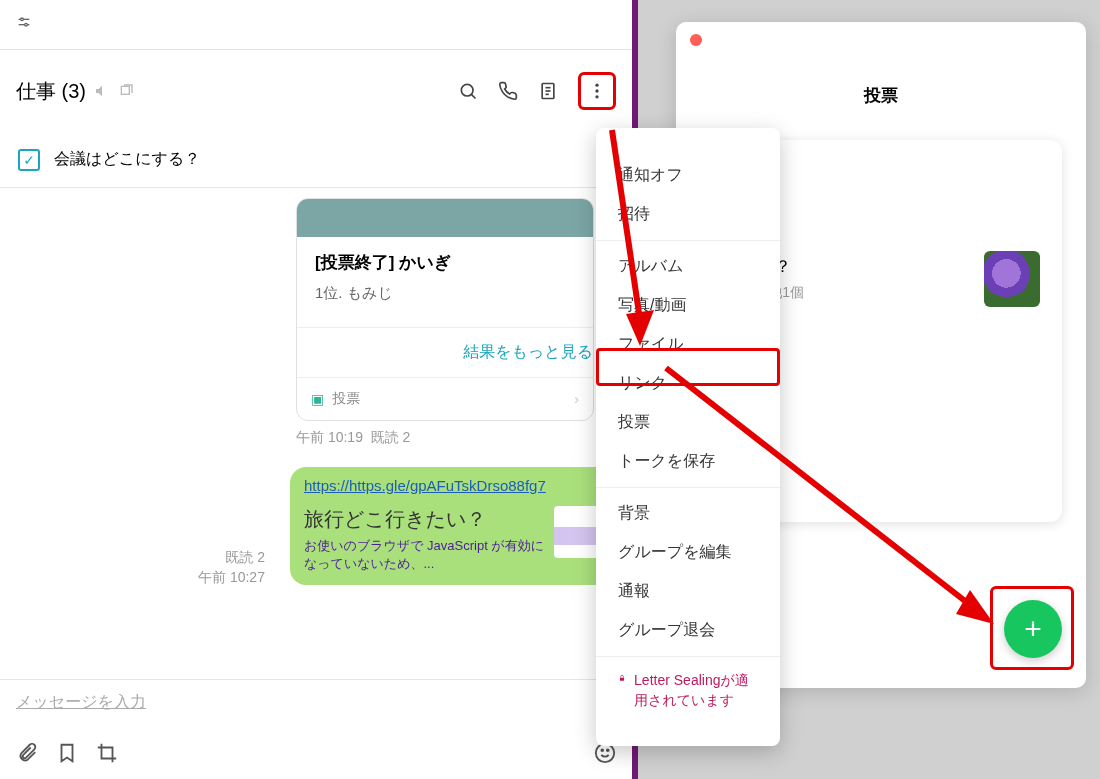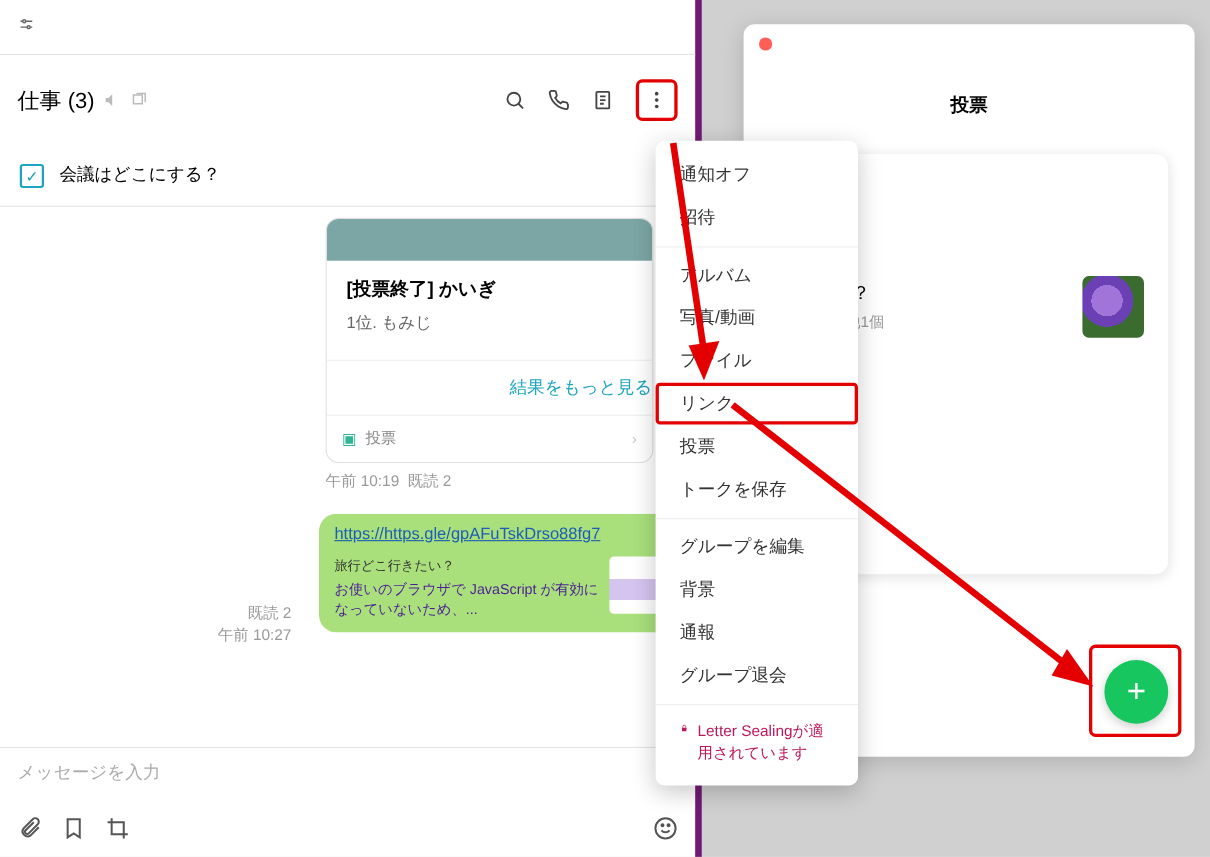--- a/index.html
+++ b/index.html
@@ -104,21 +104,21 @@
       font-size: 15px;
     }
     .link-url a { color: #1c5db6; text-decoration: underline; }
     .link-body {
       background: #a9e07c;
       padding: 6px 14px 12px;
       display: flex;
       gap: 10px;
     }
     .link-info { flex: 1; }
-    .link-title { font-size: 12px; color: #333; margin-bottom: 4px; }
+    .link-title { font-size: 20px; color: #333; margin-bottom: 4px; }
     .link-desc { font-size: 13px; color: #4c1d95; line-height: 1.4; }
     .link-thumb {
       width: 52px; height: 52px;
       background: linear-gradient(#fff 0 40%, #d4c4f0 40% 75%, #fff 75%);
       border-radius: 4px;
       flex-shrink: 0;
     }
     .msg-meta2 {
       position: absolute;
       left: 198px;
@@ -129,20 +129,21 @@
       line-height: 1.4;
     }
     .input-area {
       position: absolute;
       bottom: 52px; left: 0; right: 0;
       height: 48px;
       border-top: 1px solid #e5e5e5;
       padding: 12px 16px;
       color: #aaa;
       font-size: 16px;
+      text-decoration: underline;
     }
     .bottom-bar {
       position: absolute;
       bottom: 0; left: 0; right: 0;
       height: 52px;
       display: flex;
       justify-content: space-between;
       align-items: center;
       padding: 0 16px;
     }
@@ -150,21 +151,21 @@
     .bottom-icon { width: 22px; height: 22px; color: #555; }
 
     .context-menu {
       position: absolute;
       left: 596px;
       top: 128px;
       width: 184px;
       background: #fff;
       border-radius: 8px;
       box-shadow: 0 6px 22px rgba(0,0,0,0.22);
-      padding: 12px 0;
+      padding: 28px 0;
       z-index: 50;
     }
     .context-menu .item {
       padding: 9px 22px;
       font-size: 16px;
       color: #333;
       cursor: pointer;
     }
     .context-menu .sep { height: 1px; background: #eee; margin: 6px 0; }
     .context-menu .sealing {
@@ -391,22 +392,22 @@
   <div class="item">通知オフ</div>
   <div class="item">招待</div>
   <div class="sep"></div>
   <div class="item">アルバム</div>
   <div class="item">写真/動画</div>
   <div class="item">ファイル</div>
   <div class="item">リンク</div>
   <div class="item">投票</div>
   <div class="item">トークを保存</div>
   <div class="sep"></div>
+  <div class="item">背景</div>
   <div class="item">グループを編集</div>
-  <div class="item">背景</div>
   <div class="item">通報</div>
   <div class="item">グループ退会</div>
   <div class="sep"></div>
   <div class="sealing">
     <svg width="14" height="14" viewBox="0 0 24 24" fill="currentColor">
         <rect x="6" y="11" width="12" height="9" rx="1"></rect>
         <path d="M8 11V8a4 4 0 0 1 8 0v3" fill="none" stroke="currentColor" stroke-width="2"></path>
       </svg>
     <span>Letter Sealingが適用されています</span>
   </div>

